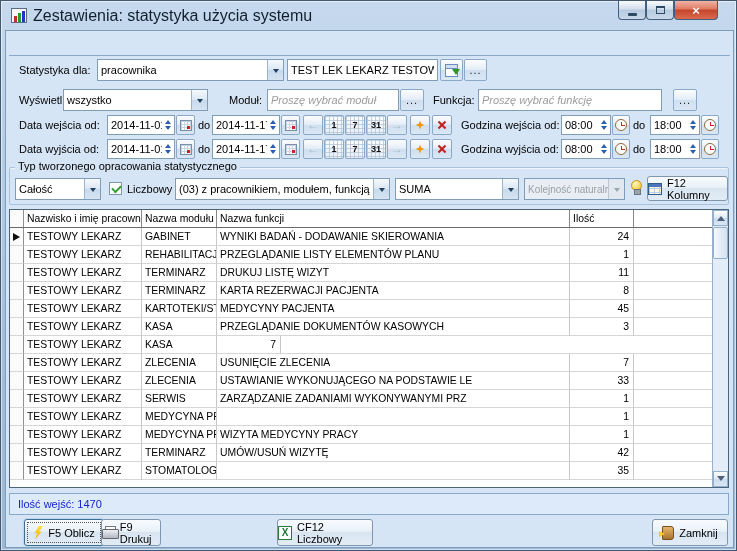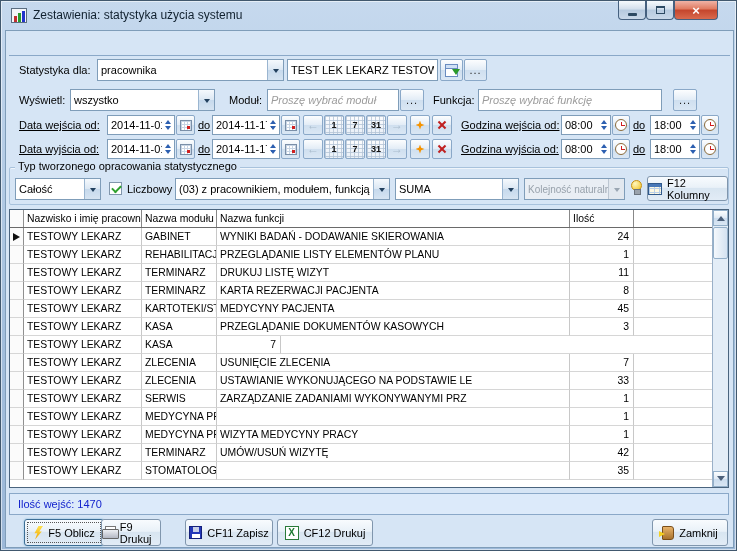--- a/index.html
+++ b/index.html
@@ -5,21 +5,21 @@
   * { box-sizing: border-box; margin: 0; padding: 0; }
   body { width: 737px; height: 551px; font-family: "Liberation Sans", sans-serif; background: #fff; }
 
   .window { position: relative; width: 737px; height: 551px;
     background: linear-gradient(#c6d9ee, #a3bfdd 60%, #9cb8d8);
     border: 1px solid #41586e; box-shadow: inset 0 0 0 1px rgba(255,255,255,.55); overflow: hidden; }
 
   
   .titlebar { position: absolute; left: 0; top: 0; width: 100%; height: 29px; }
   .apptitle { position: absolute; left: 32px; top: 0; height: 29px; line-height: 29px;
-    font-size: 12px; color: #10202e; white-space: nowrap; }
+    font-size: 16px; color: #10202e; white-space: nowrap; }
   .appicon { position: absolute; left: 10px; top: 7px; width: 16px; height: 15px;
     background:
       linear-gradient(#c23030,#c23030) 2px 7px / 3px 6px no-repeat,
       linear-gradient(#2a9a2a,#2a9a2a) 6px 4px / 3px 9px no-repeat,
       linear-gradient(#2233cc,#2233cc) 10px 2px / 3px 11px no-repeat,
       linear-gradient(#4a4a4a,#4a4a4a) 1px 13px / 13px 1px no-repeat, #f4f6f9;
     border: 1px solid #5a6d80; }
   .wbtn { position: absolute; top: 0; height: 19px; border: 1px solid #45607f; border-top: none;
     border-radius: 0 0 4px 4px; display: flex; align-items: center; justify-content: center;
     background: linear-gradient(#f6fafd, #d3dfec 45%, #b6cadf 50%, #c9d8e9);
@@ -35,21 +35,21 @@
   
   .client { position: absolute; left: 4px; top: 29px; width: 729px; height: 518px;
     background: #d6e5f5; border: 1px solid #7f9db9; }
 
   .tab { position: absolute; left: 15px; top: 33px; width: 80px; height: 22px;
     background: linear-gradient(#fdfeff, #e9f1fa); border: 1px solid #8aa8c8; border-bottom: none;
     border-radius: 3px 3px 0 0; font-size: 11px; line-height: 21px; padding-left: 12px; z-index: 3; }
   .tabline { position: absolute; left: 8px; top: 54px; width: 721px; height: 1px; background: #8aa8c8; z-index: 2; }
 
   .lbl { position: absolute; font-size: 11px; color: #000; white-space: nowrap; }
-  .lh22 { height: 22px; line-height: 22px; } .lh20 { height: 20px; line-height: 20px; text-decoration: underline; }
+  .lh22 { height: 22px; line-height: 22px; } .lh20 { height: 20px; line-height: 20px; }
 
   
   .combo, .field { position: absolute; background: #fff; border: 1px solid #7f9db9; display: flex; align-items: stretch; }
   .combo .txt, .field .txt { flex: 1; font-size: 11px; padding: 0 3px; white-space: nowrap;
     overflow: hidden; align-self: center; }
   .cbtn { width: 16px; background: linear-gradient(#f5f9fd, #dbe7f3 50%, #c6d9ec 50%, #d6e4f2);
     border-left: 1px solid #9ab5d0; display: flex; align-items: center; justify-content: center; cursor: pointer; }
   .tri-dn { width: 0; height: 0; border: 3px solid transparent; border-top: 4px solid #22405e; margin-top: 4px; }
   .combo.dis { background: #e9eef4; }
   .combo.dis .txt { color: #97a1ab; }
@@ -207,21 +207,21 @@
     <input readonly="" value="TEST LEK LEKARZ TESTOWY" style="">
   </div>
   <div class="btn-ico" style="left:439px;top:58px;width:23px;height:22px">
     <span class="doc01"></span>
   </div>
   <div class="btn-ico" style="left:463px;top:58px;width:23px;height:22px">
     <span class="dots">...</span>
   </div>
 
   <div class="lbl lh22" style="left:18px;top:88px">Wyświetl:</div>
-  <div class="combo" style="left:69px;top:88px;width:145px;height:22px">
+  <div class="combo" style="left:62px;top:88px;width:145px;height:22px">
     <span class="txt">wszystko</span>
     <span class="cbtn">
         <span class="tri-dn"></span>
       </span>
   </div>
   <div class="lbl lh22" style="left:228px;top:88px">Moduł:</div>
   <div class="field" style="left:266px;top:88px;width:132px;height:22px">
     <input placeholder="Proszę wybrać moduł" style="">
   </div>
   <div class="btn-ico" style="left:399px;top:88px;width:24px;height:22px">
@@ -568,26 +568,22 @@
   </div>
 
   <div class="btn focused" style="left:23px;width:80px">
     <span class="bolt"></span>
     <span>F5 Oblicz</span>
   </div>
   <div class="btn" style="left:100px;width:60px">
     <span class="printer"></span>
     <span>F9 Drukuj</span>
   </div>
-  <div class="btn" style="left:184px;width:88px">
-    <span class="floppy"></span>
-    <span>CF11 Zapisz</span>
-  </div>
   <div class="btn" style="left:276px;width:96px">
     <span class="excel"></span>
-    <span>CF12 Drukuj</span>
+    <span>CF12 Liczbowy</span>
   </div>
   <div class="btn" style="left:651px;width:76px">
     <span class="door"></span>
     <span>Zamknij</span>
   </div>
 
 </div>
 
 </body></html>

